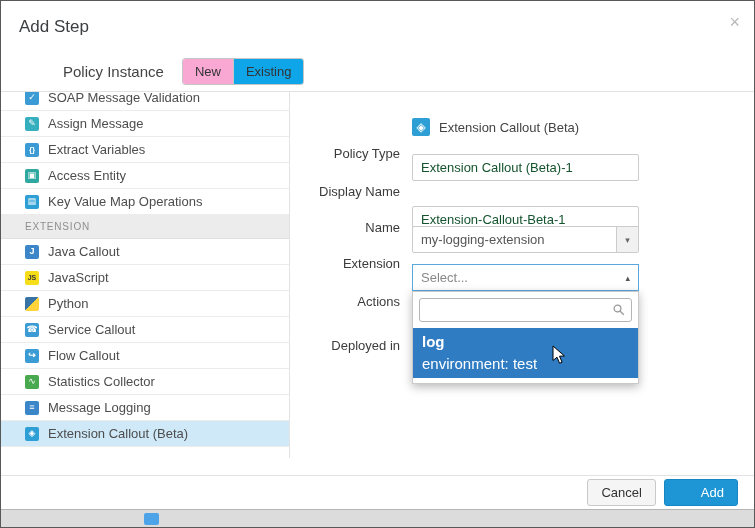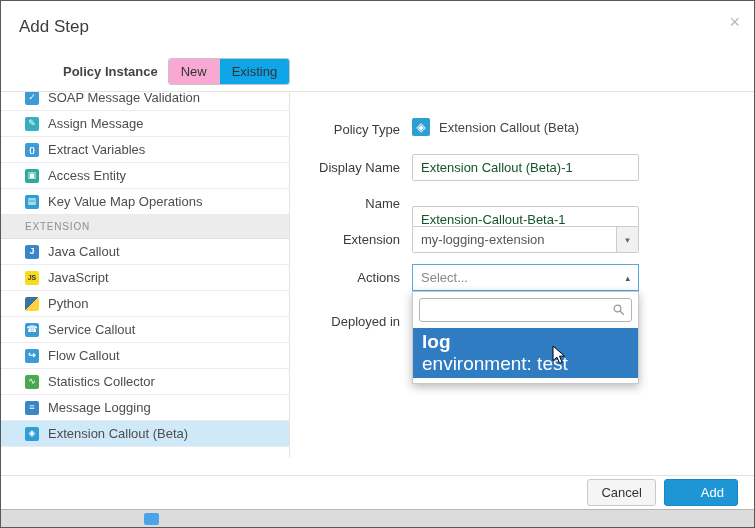--- a/index.html
+++ b/index.html
@@ -8,51 +8,51 @@
     position: relative; width: 755px; height: 528px;
     border: 1px solid #585858; background: #fff; overflow: hidden;
   }
   
   .modal { position: absolute; top: 0; left: 0; right: 0; bottom: 17px; background: #fff; border-bottom: 1px solid #b5b5b5; box-shadow: 0 2px 6px rgba(0,0,0,.25); }
   .modal-header { position: relative; height: 50px; }
   .modal-title { margin: 0; padding: 16px 0 0 18px; font-size: 17px; font-weight: 500; color: #3c4043; }
   .close { position: absolute; right: 14px; top: 12px; font-size: 18px; color: #b8b8b8; cursor: pointer; line-height: 1; }
   
   .instance-row { height: 40px; display: flex; align-items: center; padding-left: 62px; }
-  .instance-label { font-size: 13px; color: #444; margin-right: 10px; font-weight: bold; }
+  .instance-label { font-size: 15px; color: #444; margin-right: 18px; }
   .btn-group { display: flex; border: 1px solid #c6c6c6; border-radius: 3px; overflow: hidden; }
   .seg { font-family: inherit; font-size: 13px; color: #333; padding: 5px 12px; background: #0ea5e9; border: none; cursor: pointer; }
   .seg.selected { background: #f9a8d4; }
   .seg + .seg { border-left: 1px solid #c6c6c6; }
   
   .body { position: absolute; top: 90px; bottom: 51px; left: 0; right: 0; border-top: 1px solid #e2e2e2; display: flex; }
   .policy-list { width: 289px; border-right: 1px solid #e2e2e2; overflow: hidden; }
   .list-inner { margin-top: -7px; }
   .p-row { height: 26px; display: flex; align-items: center; padding-left: 24px; border-bottom: 1px solid #ececec; font-size: 13px; color: #4d4d4d; cursor: pointer; background: #fff; }
   .p-row.selected { background: #cfe9f8; }
   .section-row { height: 24px; display: flex; align-items: center; padding-left: 24px; background: #ececec; border-bottom: 1px solid #e0e0e0; font-size: 10px; letter-spacing: .8px; color: #8e8e8e; }
   .icon14 { width: 14px; height: 14px; flex: 0 0 14px; border-radius: 2px; margin-right: 9px; display: flex; align-items: center; justify-content: center; font-size: 9px; line-height: 1; color: #fff; }
   
   .form-panel { position: relative; flex: 1; font-size: 13px; color: #3b3b3b; }
-  .f-label { position: absolute; left: 0; width: 110px; text-align: right; }
+  .f-label { position: absolute; left: 0; width: 110px; text-align: right; margin-top: 24px; }
   .f-input { position: absolute; left: 122px; width: 227px; height: 27px; border: 1px solid #ccc; border-radius: 2px; padding: 0 8px; font-size: 13px; color: #14532d; font-family: inherit; background: #fff; }
   .policy-type-value { position: absolute; left: 122px; top: 26px; display: flex; align-items: center; gap: 9px; color: #444; }
   .pt-icon { width: 18px; height: 18px; border-radius: 2px; background: #2e9fd4; color: #fff; display: flex; align-items: center; justify-content: center; font-size: 12px; }
   .select-box { position: absolute; left: 122px; top: 134px; width: 227px; height: 27px; border: 1px solid #ccc; border-radius: 2px; display: flex; align-items: stretch; background: #fff; }
   .select-text { flex: 1; display: flex; align-items: center; padding-left: 8px; color: #555; }
   .select-btn { width: 22px; border-left: 1px solid #ccc; background: #f1f1f1; display: flex; align-items: center; justify-content: center; color: #666; font-size: 9px; cursor: pointer; }
   .actions-select { position: absolute; left: 122px; top: 172px; width: 227px; height: 27px; border: 1px solid #5aa7dd; display: flex; align-items: center; justify-content: space-between; padding: 0 8px; background: #fff; cursor: pointer; }
   .actions-select .sel-text { color: #888; }
   .actions-select .caret { color: #555; font-size: 9px; }
   .dropdown-panel { position: absolute; left: 122px; top: 199px; width: 227px; background: #fff; border: 1px solid #c9c9c9; box-shadow: 0 3px 9px rgba(0,0,0,.28); padding: 6px 0 5px 0; z-index: 5; }
   .search-wrap { position: relative; margin: 0 6px 6px 6px; }
   .search-input { width: 100%; height: 24px; border: 1px solid #b5b5b5; border-radius: 3px; padding: 0 24px 0 8px; font-size: 12px; font-family: inherit; }
   .search-icon { position: absolute; right: 7px; top: 6px; }
   .option-group { background: #2f7cc3; color: #fff; padding: 3px 0; }
-  .option { padding: 2px 9px; font-size: 19px; line-height: 18px; cursor: pointer; }
+  .option { padding: 2px 9px; font-size: 15px; line-height: 18px; cursor: pointer; }
   .option.bold { font-weight: bold; }
   
   .footer { position: absolute; bottom: 0; left: 0; right: 0; height: 34px; border-top: 1px solid #e2e2e2; background: #fff; display: flex; align-items: center; justify-content: flex-end; gap: 8px; padding-right: 16px; }
   .btn { font-family: inherit; font-size: 13px; border-radius: 3px; padding: 5px 13px; cursor: pointer; }
   .btn-cancel { background: #f5f5f5; border: 1px solid #c9c9c9; color: #333; }
   .btn-add { background: #1e96d6; border: 1px solid #1787c4; color: #fff; padding-left: 36px; }
   
   .page-behind { position: absolute; left: 0; right: 0; bottom: 0; height: 17px; background: #dcdcdc; }
   .behind-icon { position: absolute; left: 143px; top: 3px; width: 15px; height: 12px; background: #4da3e8; border-radius: 2px; }
   

